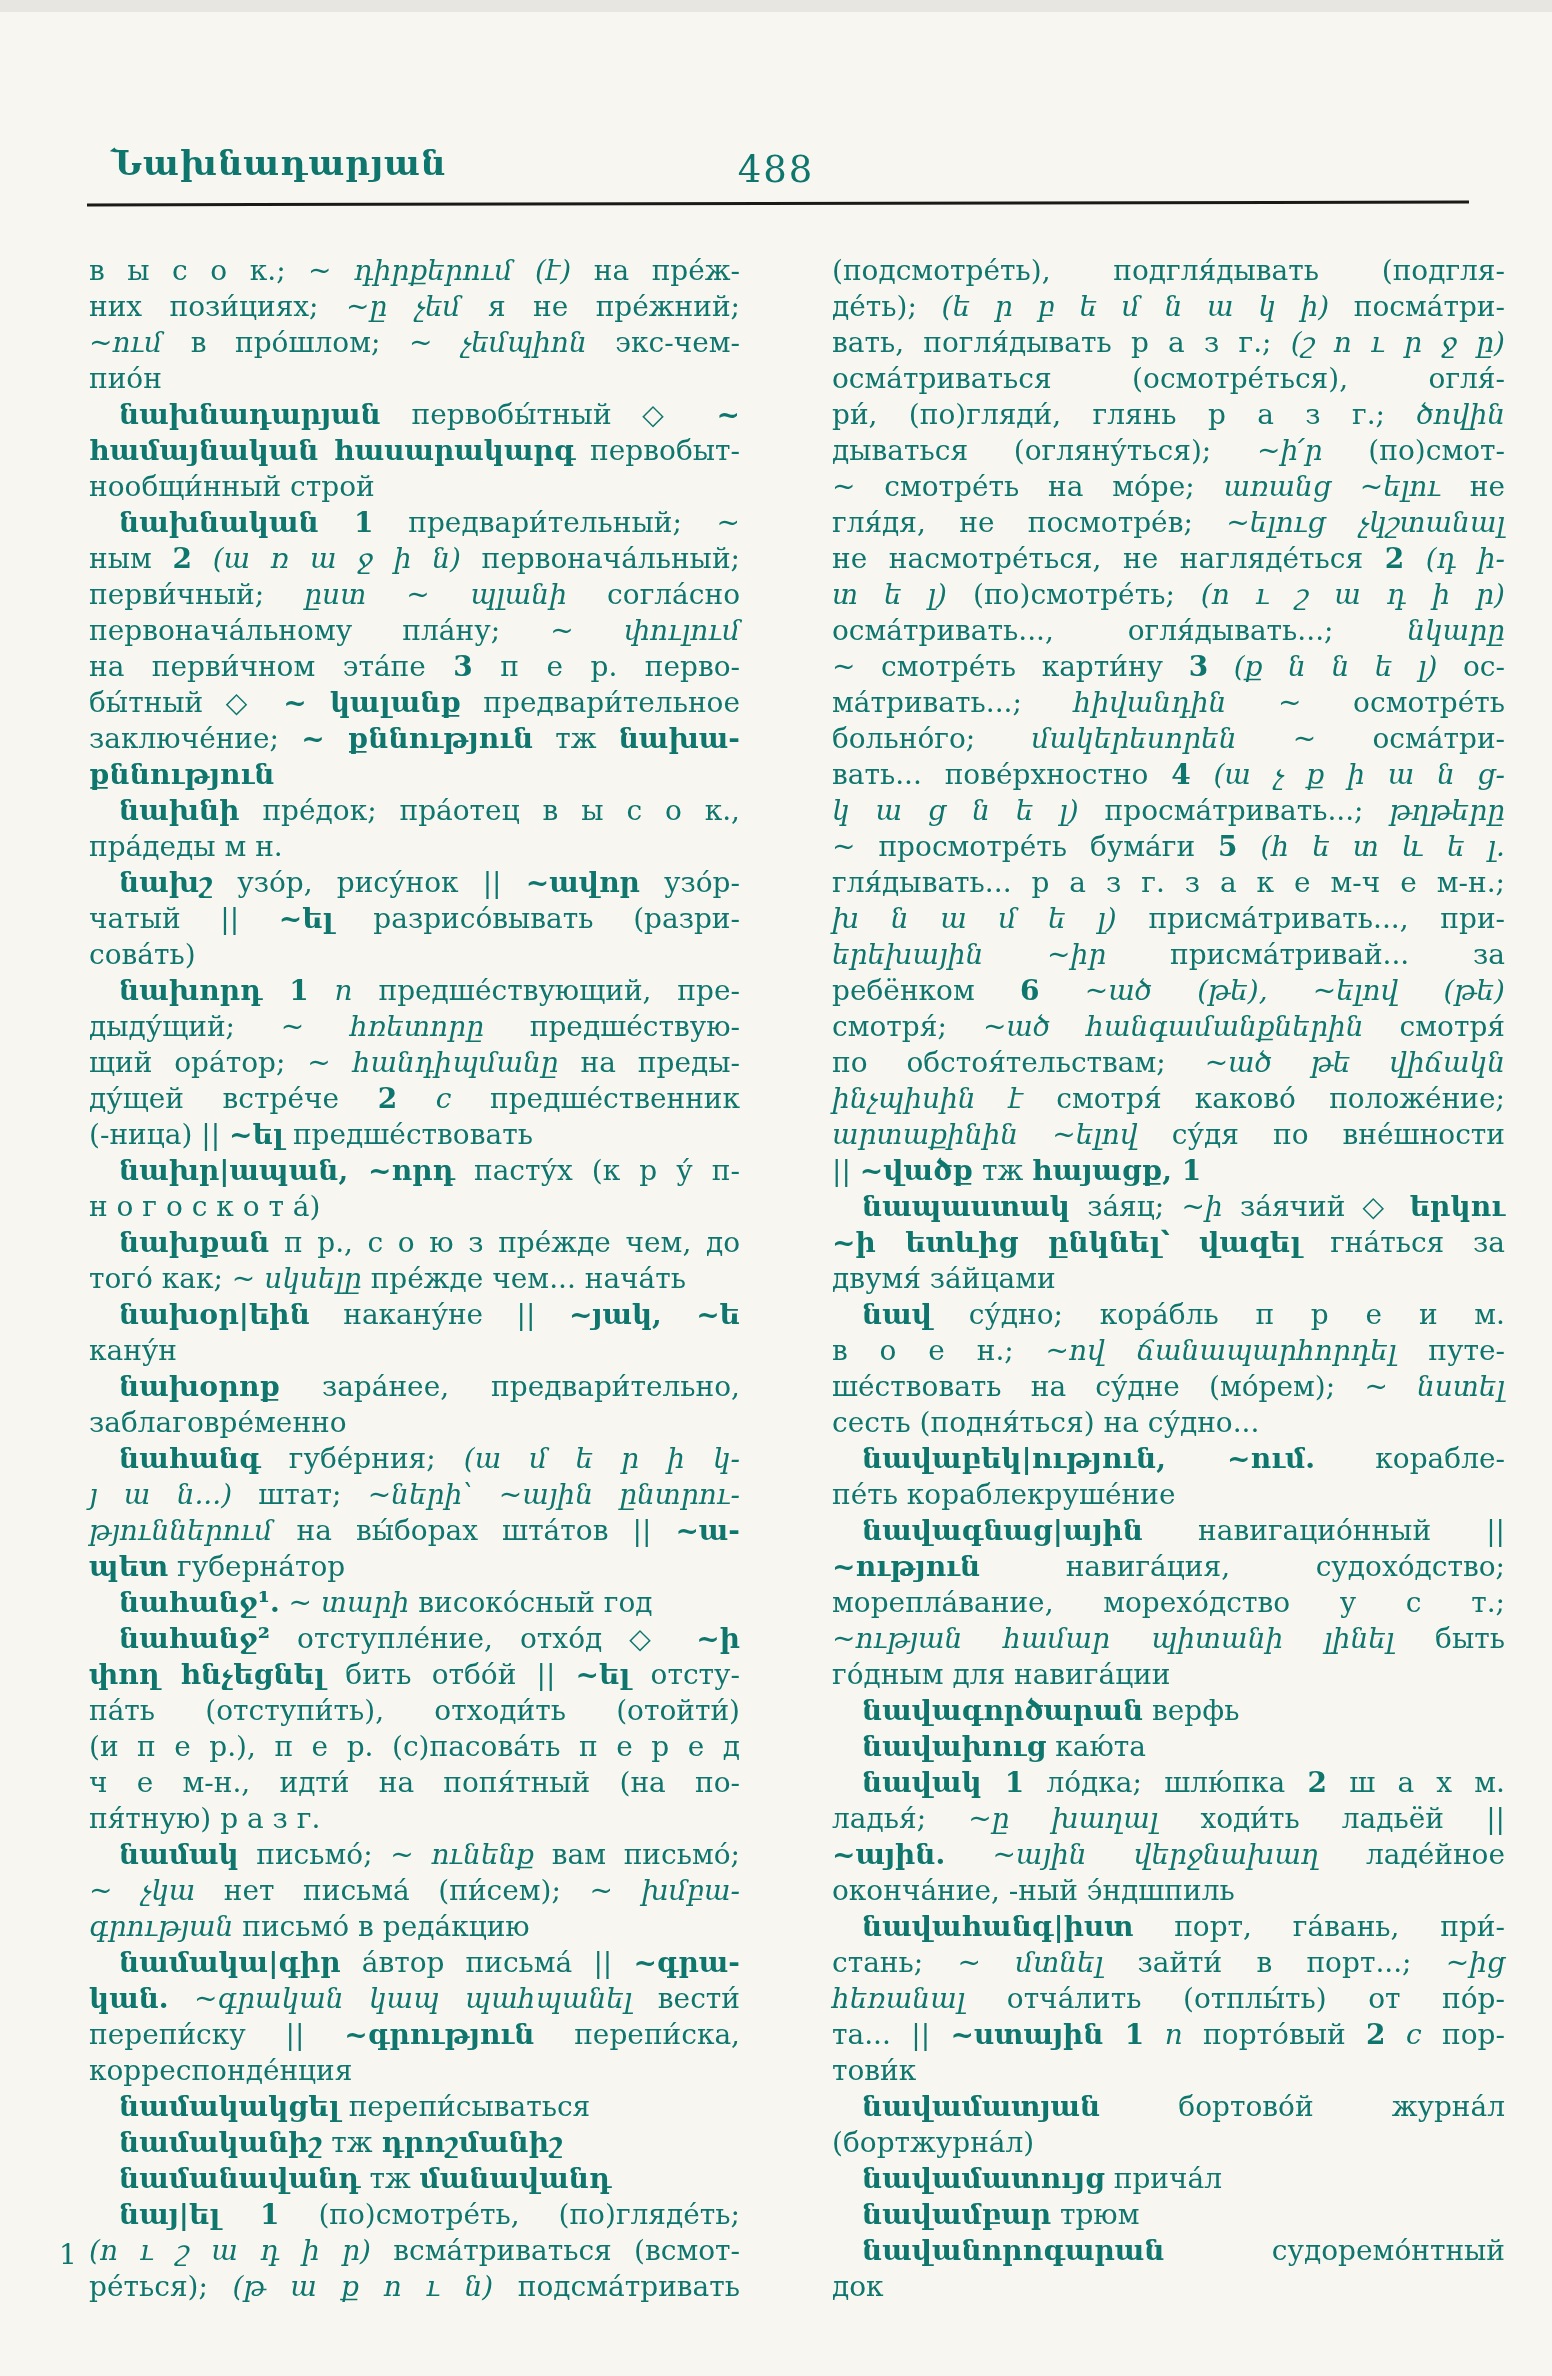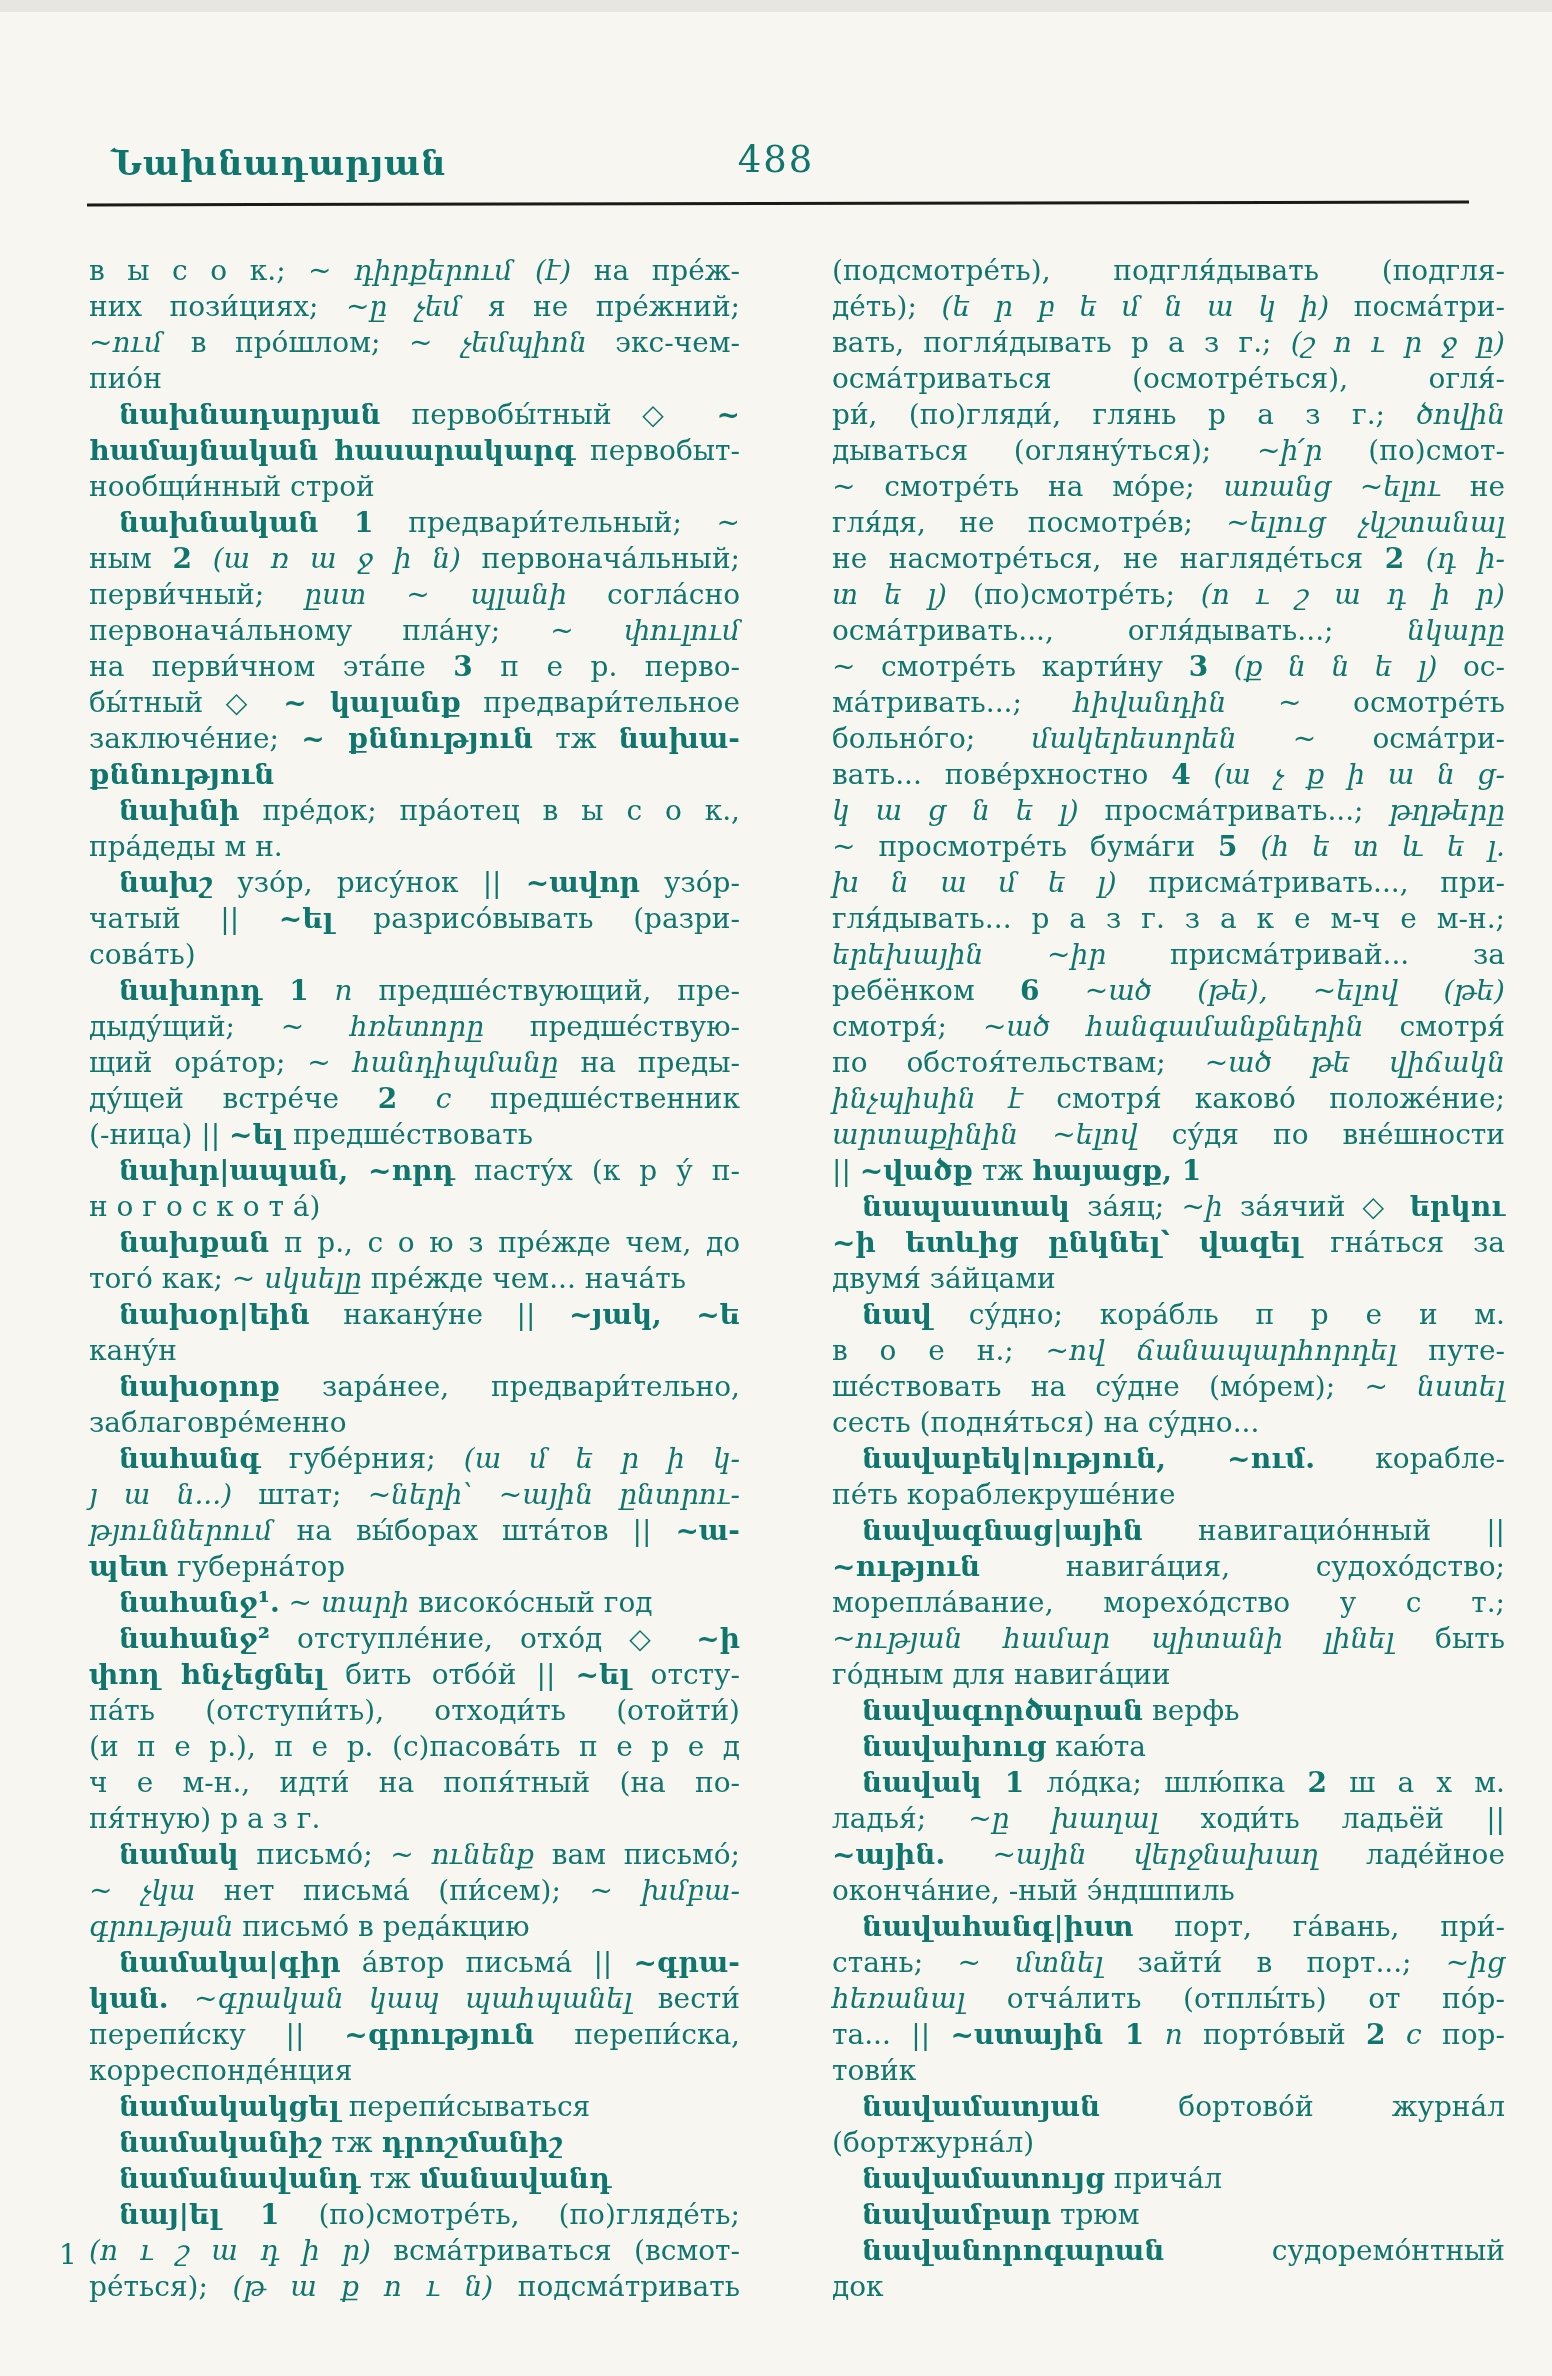--- a/index.html
+++ b/index.html
@@ -13,21 +13,21 @@
     background:#f8f6f1;
     color:#0f766e;
     overflow:hidden;
     margin-top:12px;
   }
   .running-head{
     position:absolute;left:111px;top:131px;
     font-weight:700;font-size:34px;letter-spacing:1px;
   }
   .page-number{
-    position:absolute;left:50%;top:126px;transform:translateX(-50%);
+    position:absolute;left:50%;top:136px;transform:translateX(-50%);
     font-size:37px;letter-spacing:2px;
   }
   .header-rule{
     position:absolute;left:87px;top:190px;width:1382px;height:3px;
     background:#1c1a17;transform:rotate(-0.12deg);
   }
   .column{position:absolute;top:241px;}
   .column.left{left:89px;width:651px;}
   .column.right{left:832px;width:673px;}
   .line{
@@ -120,22 +120,22 @@
       <div class="line"><span class="seg-n">гля́дя, не посмотре́в; </span><span class="seg-i">~ելուց չկշտանալ</span></div>
       <div class="line"><span class="seg-n">не насмотре́ться, не нагляде́ться </span><span class="seg-b">2</span><span class="seg-n"> </span><span class="seg-i">(դ ի-</span></div>
       <div class="line"><span class="seg-i">տ ե լ)</span><span class="seg-n"> (по)смотре́ть; </span><span class="seg-i">(ո ւ շ ա դ ի ր)</span></div>
       <div class="line"><span class="seg-n">осма́тривать..., огля́дывать...; </span><span class="seg-i">նկարը</span></div>
       <div class="line"><span class="seg-n">~ смотре́ть карти́ну </span><span class="seg-b">3</span><span class="seg-n"> </span><span class="seg-i">(ք ն ն ե լ)</span><span class="seg-n"> ос-</span></div>
       <div class="line"><span class="seg-n">ма́тривать...; </span><span class="seg-i">հիվանդին ~</span><span class="seg-n"> осмотре́ть</span></div>
       <div class="line"><span class="seg-n">больно́го; </span><span class="seg-i">մակերեսորեն ~</span><span class="seg-n"> осма́три-</span></div>
       <div class="line"><span class="seg-n">вать... пове́рхностно </span><span class="seg-b">4</span><span class="seg-n"> </span><span class="seg-i">(ա չ ք ի ա ն ց-</span></div>
       <div class="line"><span class="seg-i">կ ա ց ն ե լ)</span><span class="seg-n"> просма́тривать...; </span><span class="seg-i">թղթերը</span></div>
       <div class="line"><span class="seg-n">~ просмотре́ть бума́ги </span><span class="seg-b">5</span><span class="seg-n"> </span><span class="seg-i">(հ ե տ և ե լ.</span></div>
+      <div class="line"><span class="seg-n">гля́дывать... р а з г. з а к е м-ч е м-н.;</span></div>
       <div class="line"><span class="seg-i">խ ն ա մ ե լ)</span><span class="seg-n"> присма́тривать..., при-</span></div>
-      <div class="line"><span class="seg-n">гля́дывать... р а з г. з а к е м-ч е м-н.;</span></div>
       <div class="line"><span class="seg-i">երեխային ~իր</span><span class="seg-n"> присма́тривай... за</span></div>
       <div class="line"><span class="seg-n">ребёнком </span><span class="seg-b">6</span><span class="seg-n"> </span><span class="seg-i">~ած (թե), ~ելով (թե)</span></div>
       <div class="line"><span class="seg-n">смотря́; </span><span class="seg-i">~ած հանգամանքներին</span><span class="seg-n"> смотря́</span></div>
       <div class="line"><span class="seg-n">по обстоя́тельствам; </span><span class="seg-i">~ած թե վիճակն</span></div>
       <div class="line"><span class="seg-i">ինչպիսին է</span><span class="seg-n"> смотря́ каково́ положе́ние;</span></div>
       <div class="line"><span class="seg-i">արտաքինին ~ելով</span><span class="seg-n"> су́дя по вне́шности</span></div>
       <div class="line end"><span class="seg-n">|| </span><span class="seg-b">~վածք</span><span class="seg-n"> тж </span><span class="seg-b">հայացք, 1</span></div>
       <div class="line ind"><span class="seg-b">նապաստակ</span><span class="seg-n"> за́яц; </span><span class="seg-i">~ի</span><span class="seg-n"> за́ячий ◇ </span><span class="seg-b">երկու</span></div>
       <div class="line"><span class="seg-b">~ի ետևից ընկնել՝ վազել</span><span class="seg-n"> гна́ться за</span></div>
       <div class="line end"><span class="seg-n">двумя́ за́йцами</span></div>

